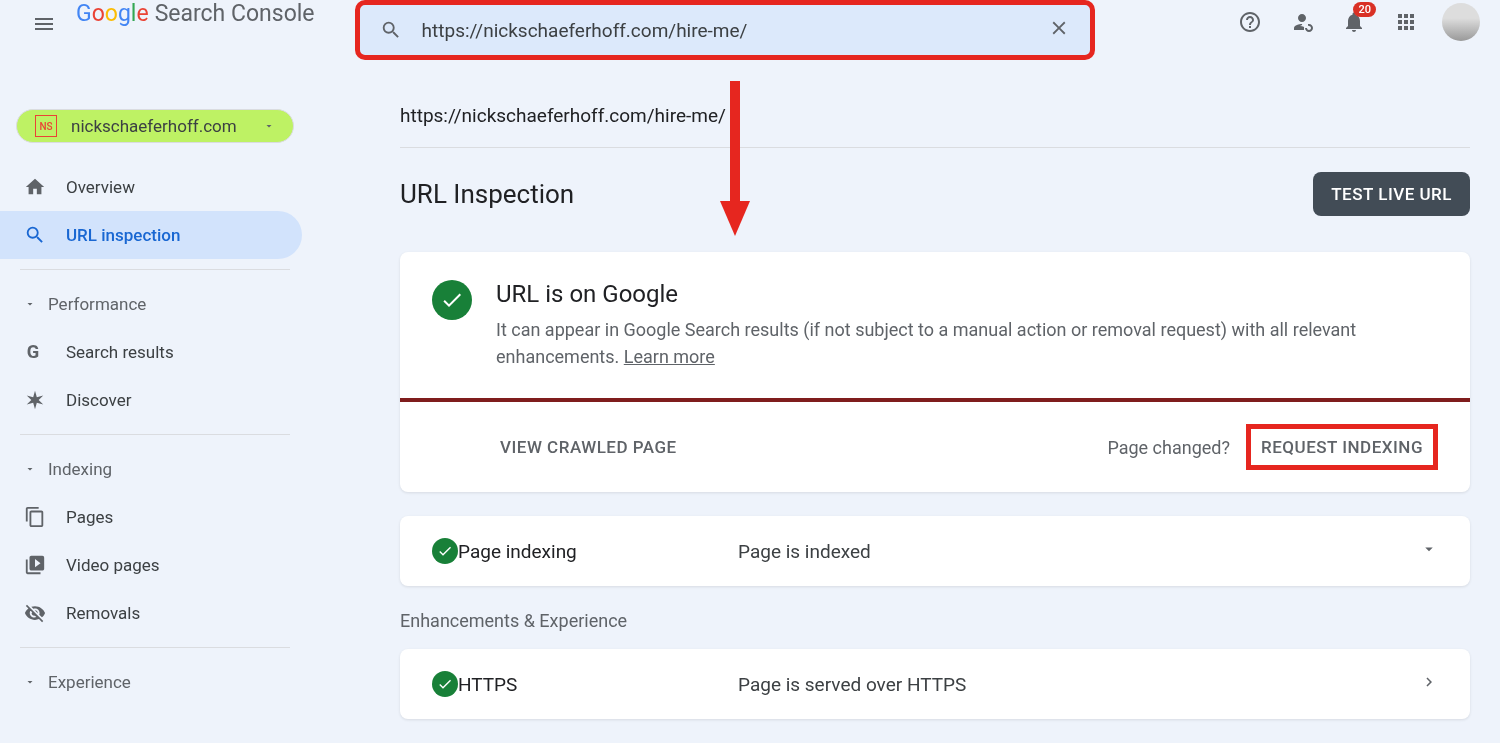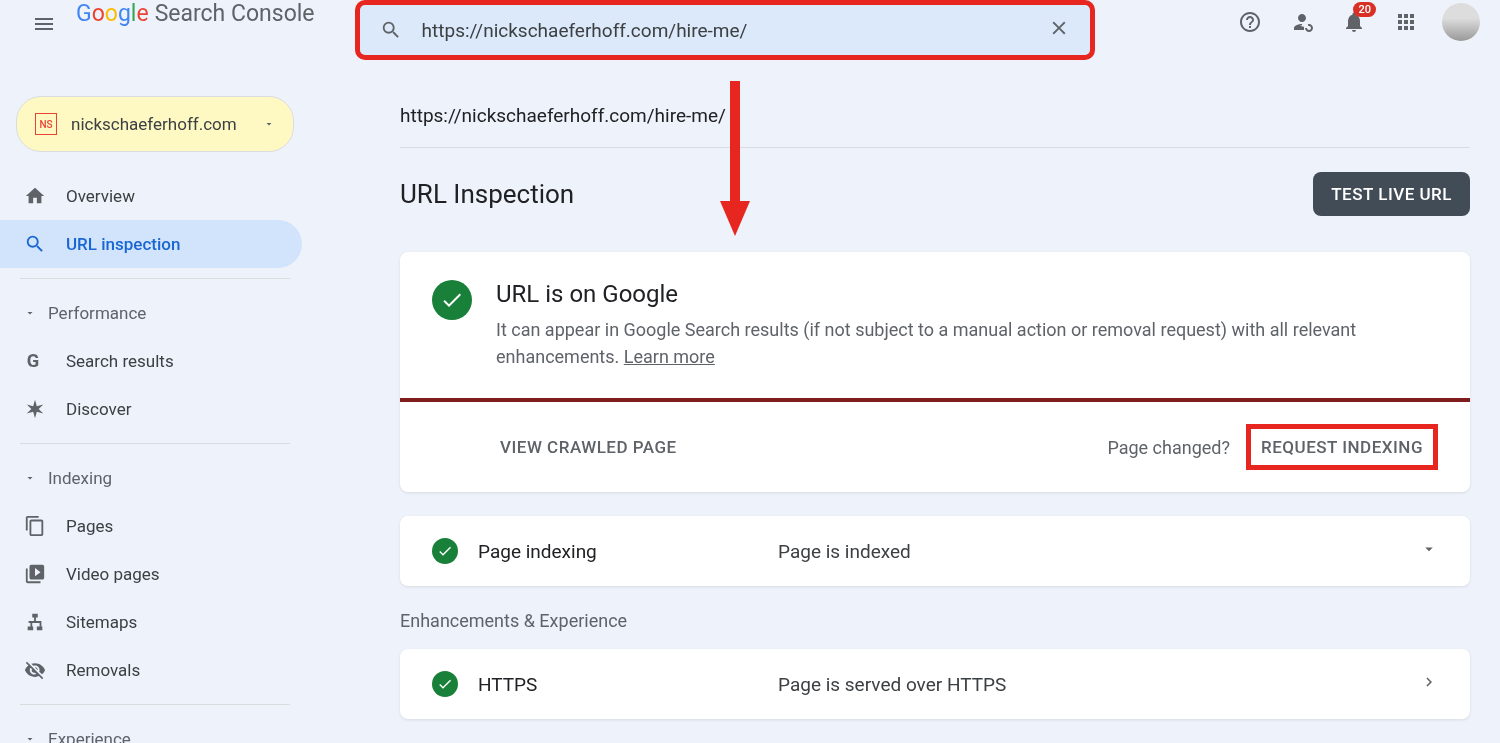--- a/index.html
+++ b/index.html
@@ -15,21 +15,21 @@
 .search-box svg{width:22px;height:22px;fill:#5f6368}
 .search-input{flex:1;border:none;background:transparent;font-size:19px;margin-left:20px;color:#3c4043;outline:none}
 .search-clear{cursor:pointer}
 .header-actions{display:flex;align-items:center;gap:8px;margin-left:20px}
 .icon-btn{width:44px;height:44px;display:flex;align-items:center;justify-content:center;border-radius:50%;cursor:pointer;position:relative}
 .icon-btn svg{width:24px;height:24px;fill:#5f6368}
 .badge{position:absolute;top:2px;right:0;background:#d93025;color:#fff;font-size:11px;font-weight:500;padding:1px 5px;border-radius:10px}
 .avatar{width:38px;height:38px;border-radius:50%;background:linear-gradient(#ddd 40%,#999);margin-left:6px;cursor:pointer}
 .layout{display:flex;height:667px}
 .sidebar{width:310px;padding:12px 0;background:#eef3fb}
-.property-selector{margin:8px 16px 20px;height:56px;border:1px solid #dadce0;border-radius:25px;display:flex;align-items:center;padding:0 18px;background:#fef9c3;cursor:pointer}
+.property-selector{margin:21px 16px 20px;height:34px;border:1px solid #dadce0;border-radius:25px;display:flex;align-items:center;padding:0 18px;background:#bef264;cursor:pointer}
 .prop-icon{width:22px;height:22px;border:1px solid #ea4335;color:#ea4335;font-size:10px;display:flex;align-items:center;justify-content:center;margin-right:14px;font-weight:500}
 .prop-text{flex:1;font-size:17px;color:#3c4043}
 .prop-arrow svg{width:12px;height:12px;fill:#5f6368}
 .nav-item{height:48px;display:flex;align-items:center;padding:0 24px;cursor:pointer;border-radius:0 24px 24px 0;margin-right:8px}
 .nav-item svg{width:22px;height:22px;fill:#5f6368;margin-right:20px}
 .nav-item span{font-size:17px;color:#3c4043}
 .nav-item.active{background:#d2e3fc}
 .nav-item.active span{color:#1967d2;font-weight:500}
 .nav-item.active svg{fill:#1967d2}
 .nav-section{padding:14px 24px;display:flex;align-items:center;cursor:pointer}
@@ -50,21 +50,21 @@
 .check-circle.small svg{width:16px;height:16px}
 .status-body h2{font-size:24px;font-weight:400;margin-bottom:8px}
 .status-body p{font-size:18px;color:#5f6368;line-height:1.5}
 .status-body a{color:#5f6368;text-decoration:underline}
 .card-actions{border-top:4px solid #7f1d1d;padding:22px 32px;display:flex;align-items:center}
 .link-btn{color:#5f6368;font-size:17px;font-weight:500;letter-spacing:.5px;cursor:pointer;margin-left:68px}
 .spacer{flex:1}
 .changed-text{color:#5f6368;font-size:18px;margin-right:16px}
 .request-box{border:5px solid #e6261f;padding:8px 10px}
 .request-btn{color:#5f6368;font-size:17px;font-weight:500;letter-spacing:.5px;cursor:pointer}
-.expand-row{padding:22px 32px;display:flex;align-items:center;gap:20px;cursor:pointer}
+.expand-row{padding:22px 32px;display:flex;align-items:center;cursor:pointer}
 .expand-label{font-size:19px;color:#202124;width:280px}
 .expand-value{font-size:19px;color:#3c4043;flex:1}
 .expand-chevron svg{width:18px;height:18px;fill:#5f6368}
 .subsection-title{font-size:18px;color:#5f6368;margin:12px 0 18px}
 .arrow-annotation{position:absolute;left:405px;top:5px;pointer-events:none}
 </style>
 </head>
 <body>
 
 <div class="header">
@@ -168,26 +168,20 @@
       <svg viewBox="0 0 24 24">
           <path d="M16 1H4c-1.1 0-2 .9-2 2v14h2V3h12V1zm3 4H8c-1.1 0-2 .9-2 2v14c0 1.1.9 2 2 2h11c1.1 0 2-.9 2-2V7c0-1.1-.9-2-2-2zm0 16H8V7h11v14z"></path>
         </svg>
       <span>Pages</span>
     </div>
     <div class="nav-item">
       <svg viewBox="0 0 24 24">
           <path d="M4 6H2v14c0 1.1.9 2 2 2h14v-2H4V6zm16-4H8c-1.1 0-2 .9-2 2v12c0 1.1.9 2 2 2h12c1.1 0 2-.9 2-2V4c0-1.1-.9-2-2-2zm-8 12.5v-9l6 4.5-6 4.5z"></path>
         </svg>
       <span>Video pages</span>
-    </div>
-    <div class="nav-item">
-      <svg viewBox="0 0 24 24">
-          <path d="M9 3h6v4H9zM4 17h6v4H4zm10 0h6v4h-6zM11 7v4h2V7m-6 6v4h2v-4m8 0v4h2v-4M5 13h14v-2H5z"></path>
-        </svg>
-      <span>Sitemaps</span>
     </div>
     <div class="nav-item">
       <svg viewBox="0 0 24 24">
           <path d="M12 7c2.76 0 5 2.24 5 5 0 .65-.13 1.26-.36 1.83l2.92 2.92c1.51-1.26 2.7-2.89 3.43-4.75-1.73-4.39-6-7.5-11-7.5-1.4 0-2.74.25-3.98.7l2.16 2.16C10.74 7.13 11.35 7 12 7zM2 4.27l2.28 2.28.46.46C3.08 8.3 1.78 10.02 1 12c1.73 4.39 6 7.5 11 7.5 1.55 0 3.03-.3 4.38-.84l.42.42L19.73 22 21 20.73 3.27 3 2 4.27zM7.53 9.8l1.55 1.55c-.05.21-.8.43-.8.65 0 1.66 1.34 3 3 3 .22 0 .44-.03.65-.08l1.55 1.55c-.67.33-1.41.53-2.2.53-2.76 0-5-2.24-5-5 0-.79.2-1.53.53-2.2zm4.31-.78l3.15 3.15.02-.16c0-1.66-1.34-3-3-3l-.17.01z"></path>
         </svg>
       <span>Removals</span>
     </div>
     <div class="nav-divider"></div>
     <div class="nav-section">
       <svg viewBox="0 0 24 24">

